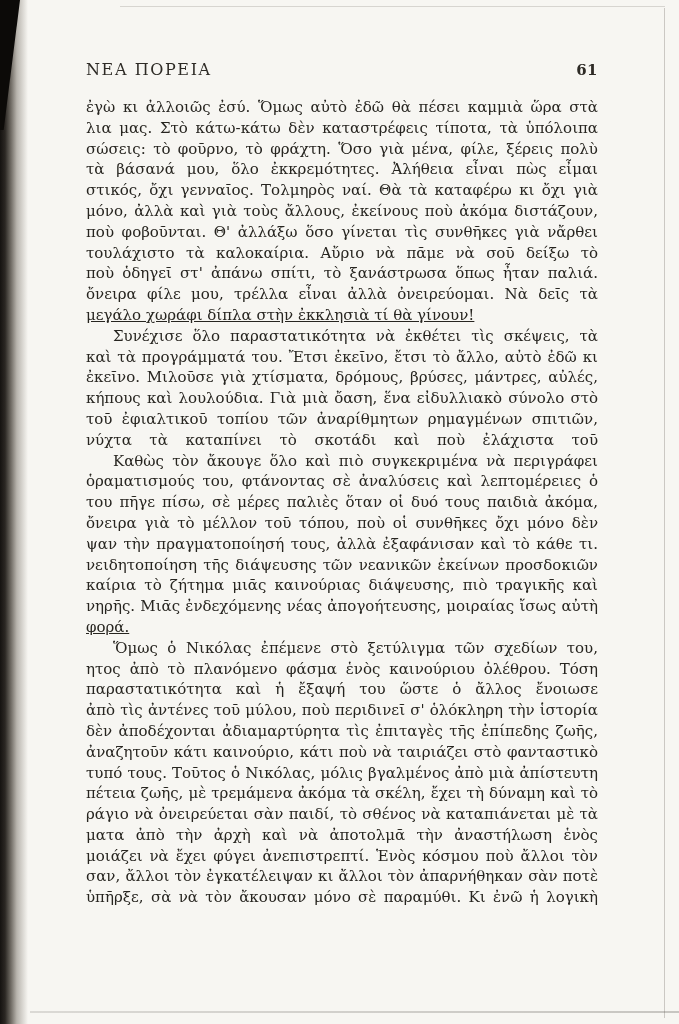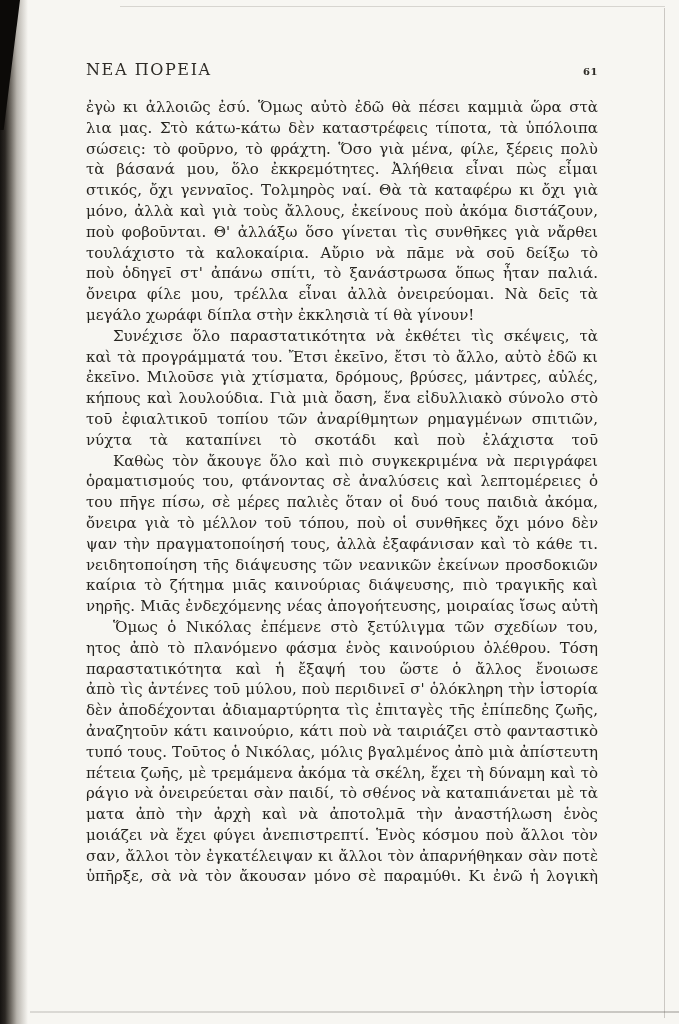--- a/index.html
+++ b/index.html
@@ -38,34 +38,34 @@
     background: linear-gradient(to right, rgba(90,86,80,0.18), rgba(90,86,80,0.30));
   }
   .header {
     position: absolute; top: 60px; left: 86px; width: 512px;
     display: flex; justify-content: space-between; align-items: baseline;
   }
   .running-title {
     font-size: 16px; letter-spacing: 1.6px; color: #2e2b26;
   }
   .page-number {
-    font-size: 10px; font-weight: bold; color: #2e2b26; letter-spacing: 0.5px;
+    font-size: 15px; font-weight: bold; color: #2e2b26; letter-spacing: 0.5px;
   }
   .text-block {
     position: absolute; top: 97px; left: 86px; width: 512px;
     font-size: 15px; line-height: 20.8px; color: #272520;
   }
   .paragraph { margin: 0; }
   .line {
     height: 20.8px;
     text-align: justify;
     text-align-last: justify;
     overflow: hidden;
   }
-  .line.short { text-align-last: left; }
+  .line.short { text-align-last: left; text-decoration: underline; }
   .line.indent { text-indent: 27px; }
 </style>
 </head>
 <body>
 
 <div class="page" style="background: rgb(247, 246, 242);">
   <div class="binding"></div>
   <div class="corner-wedge"></div>
   <div class="edge-top"></div>
   <div class="edge-right"></div>
@@ -100,20 +100,21 @@
       </div>
       <div class="paragraph">
         <div class="line indent">Καθὼς τὸν ἄκουγε ὅλο καὶ πιὸ συγκεκριμένα νὰ περιγράφει τοὺς</div>
         <div class="line">ὁραματισμούς του, φτάνοντας σὲ ἀναλύσεις καὶ λεπτομέρειες ὁ νοῦς</div>
         <div class="line">του πῆγε πίσω, σὲ μέρες παλιὲς ὅταν οἱ δυό τους παιδιὰ ἀκόμα, ἔκαναν</div>
         <div class="line">ὄνειρα γιὰ τὸ μέλλον τοῦ τόπου, ποὺ οἱ συνθῆκες ὄχι μόνο δὲν ἐπέτρε-</div>
         <div class="line">ψαν τὴν πραγματοποίησή τους, ἀλλὰ ἐξαφάνισαν καὶ τὸ κάθε τι. Ἡ συ-</div>
         <div class="line">νειδητοποίηση τῆς διάψευσης τῶν νεανικῶν ἐκείνων προσδοκιῶν ἔθετε</div>
         <div class="line">καίρια τὸ ζήτημα μιᾶς καινούριας διάψευσης, πιὸ τραγικῆς καὶ πιὸ ὀδυ-</div>
         <div class="line">νηρῆς. Μιᾶς ἐνδεχόμενης νέας ἀπογοήτευσης, μοιραίας ἴσως αὐτὴ τὴ</div>
+        <div class="line short">φορά.</div>
       </div>
       <div class="paragraph">
         <div class="line indent">Ὅμως ὁ Νικόλας ἐπέμενε στὸ ξετύλιγμα τῶν σχεδίων του, ἀπτό-</div>
         <div class="line">ητος ἀπὸ τὸ πλανόμενο φάσμα ἑνὸς καινούριου ὀλέθρου. Τόση ἦταν ἡ</div>
         <div class="line">παραστατικότητα καὶ ἡ ἔξαψή του ὥστε ὁ ἄλλος ἔνοιωσε ἁρπαγμένος</div>
         <div class="line">ἀπὸ τὶς ἀντένες τοῦ μύλου, ποὺ περιδινεῖ σ' ὁλόκληρη τὴν ἱστορία ὅσους</div>
         <div class="line">δὲν ἀποδέχονται ἀδιαμαρτύρητα τὶς ἐπιταγὲς τῆς ἐπίπεδης ζωῆς, κι ὅλο</div>
         <div class="line">ἀναζητοῦν κάτι καινούριο, κάτι ποὺ νὰ ταιριάζει στὸ φανταστικὸ πρό-</div>
         <div class="line">τυπό τους. Τοῦτος ὁ Νικόλας, μόλις βγαλμένος ἀπὸ μιὰ ἀπίστευτη πε-</div>
         <div class="line">πέτεια ζωῆς, μὲ τρεμάμενα ἀκόμα τὰ σκέλη, ἔχει τὴ δύναμη καὶ τὸ κου-</div>

